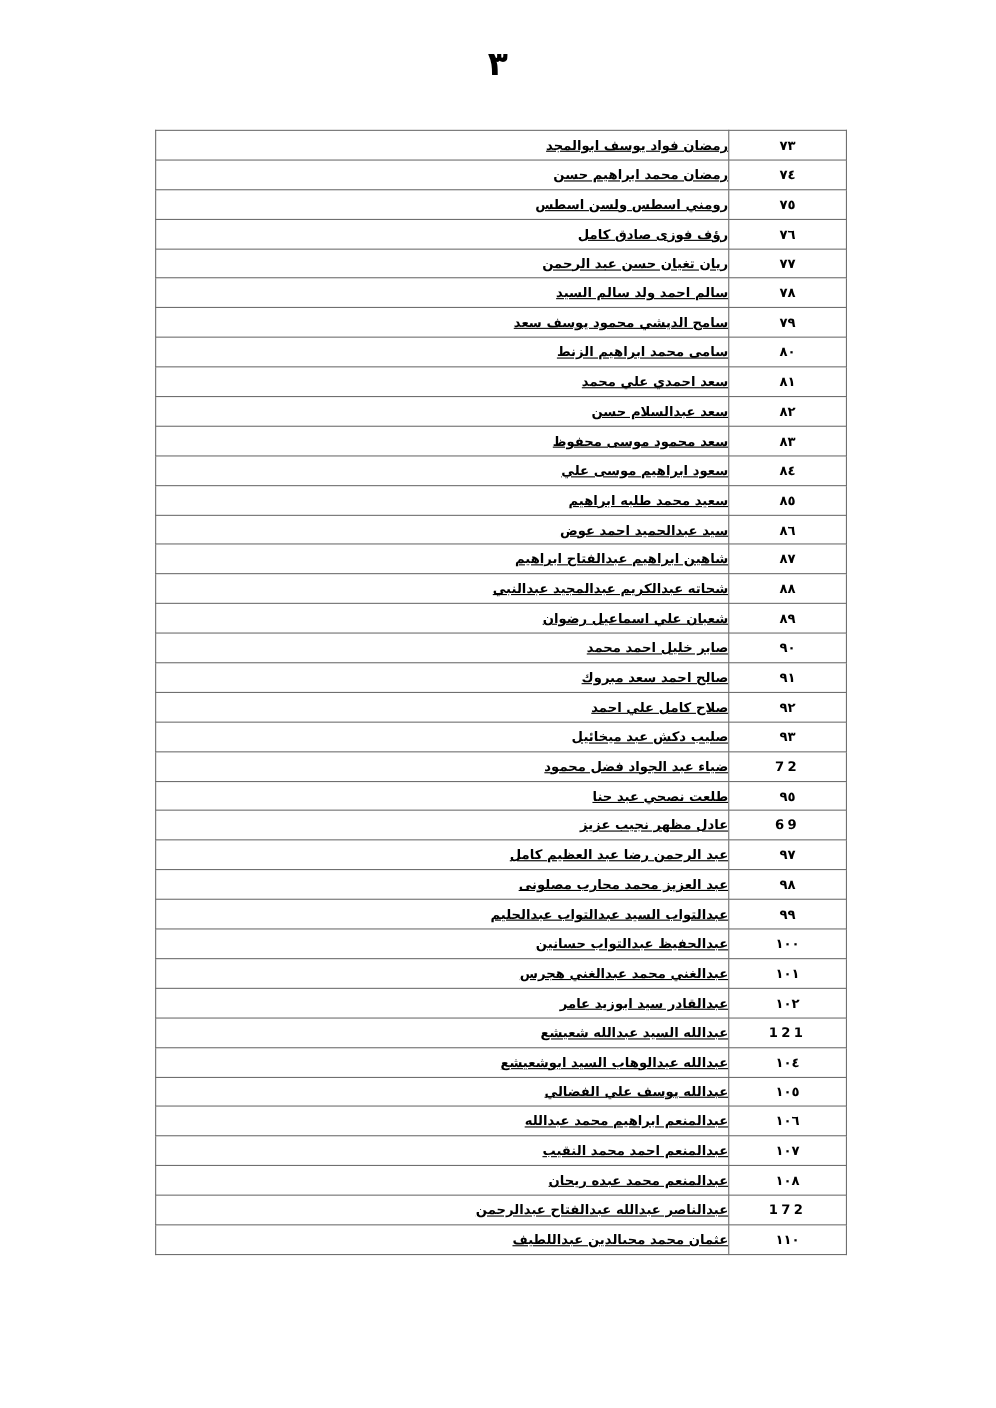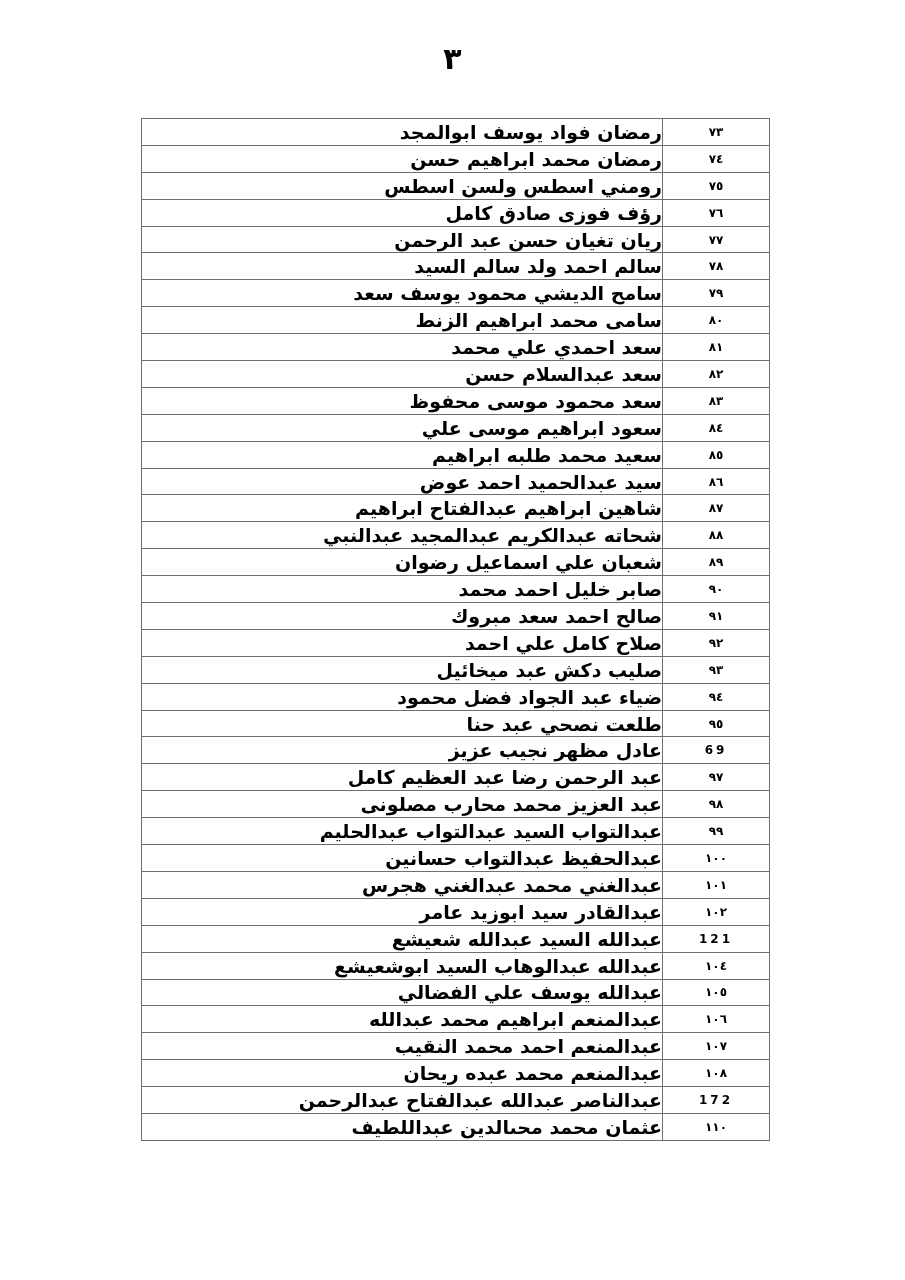--- a/index.html
+++ b/index.html
@@ -46,22 +46,23 @@
   td.serial-cell {
     width: 106px;
     text-align: center;
     font-size: 12px;
     font-weight: bold;
     letter-spacing: 3px;
   }
   td.name-cell {
     text-align: right;
     padding-right: 8px;
-    font-size: 19px;
+    font-size: 12px;
     font-weight: bold;
+    text-decoration: underline;
   }
 </style>
 </head>
 <body>
 
 <div class="page-number">٣</div>
 
 <table class="roster">
   <tbody>
       <tr>
@@ -142,21 +143,21 @@
       </tr>
       <tr>
         <td class="serial-cell">٩٢</td>
         <td class="name-cell">صلاح كامل علي احمد</td>
       </tr>
       <tr>
         <td class="serial-cell">٩٣</td>
         <td class="name-cell">صليب دكش عبد ميخائيل</td>
       </tr>
       <tr>
-        <td class="serial-cell">٩٤</td>
+        <td class="serial-cell">72</td>
         <td class="name-cell">ضياء عبد الجواد فضل محمود</td>
       </tr>
       <tr>
         <td class="serial-cell">٩٥</td>
         <td class="name-cell">طلعت نصحي عبد حنا</td>
       </tr>
       <tr>
         <td class="serial-cell">69</td>
         <td class="name-cell">عادل مظهر نجيب عزيز</td>
       </tr>

